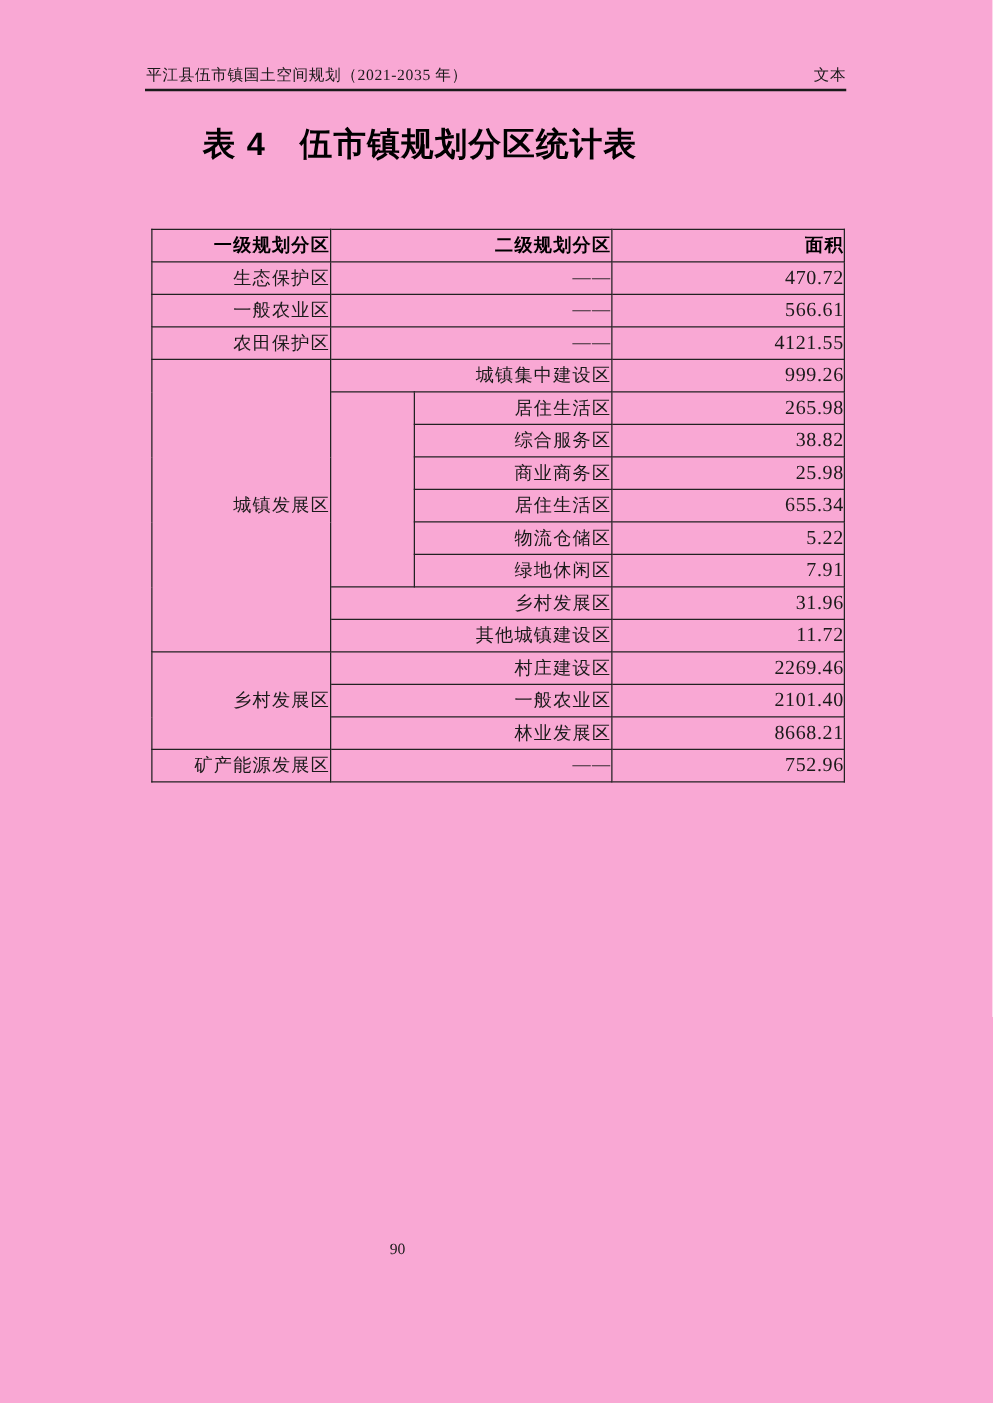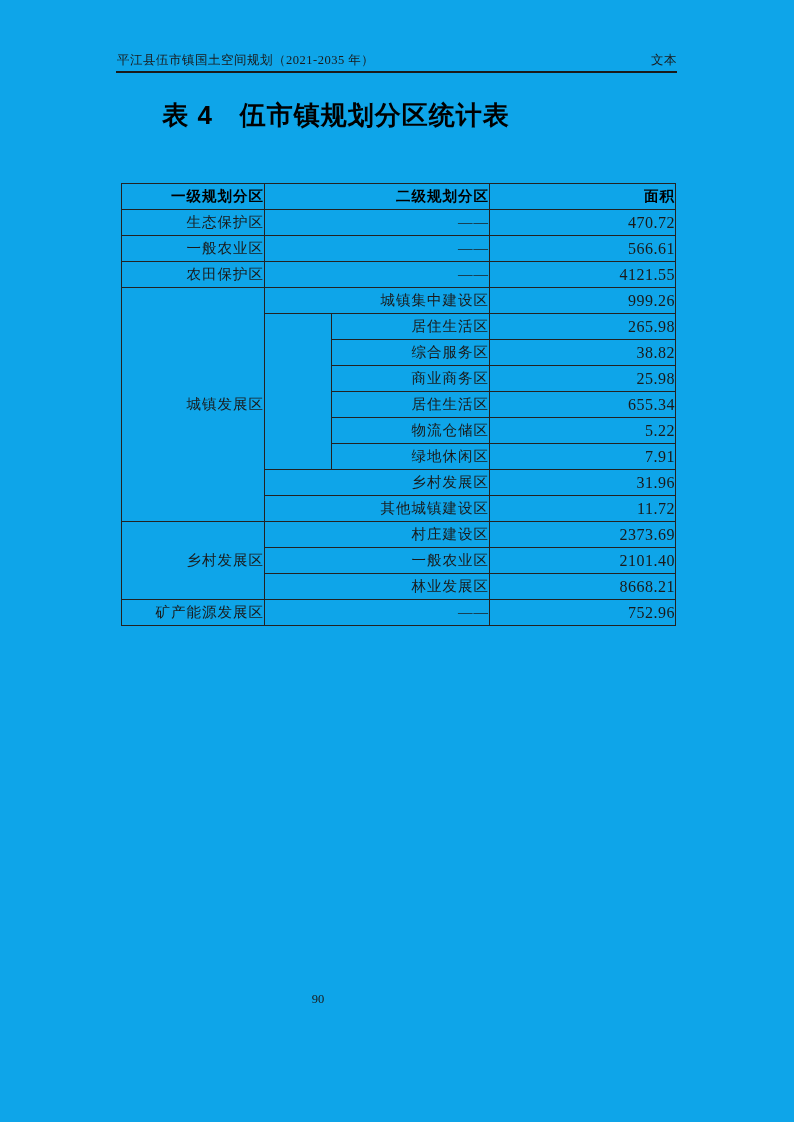--- a/index.html
+++ b/index.html
@@ -5,21 +5,21 @@
   html, body {
     margin: 0;
     padding: 0;
     background: #ffffff;
     font-family: "Liberation Serif", "DejaVu Serif", serif;
   }
   .page {
     position: relative;
     width: 794px;
     height: 1122px;
-    background: #0ea5e9;
+    background: #f9a8d4;
     overflow: hidden;
     color: #1a1a1a;
   }
   .page-header {
     position: absolute;
     left: 117px;
     top: 52px;
     width: 560px;
     display: flex;
     justify-content: space-between;
@@ -179,21 +179,21 @@
         <td class="num">31.96</td>
       </tr>
       <tr>
         <td colspan="2">其他城镇建设区</td>
         <td class="num">11.72</td>
       </tr>
 
       <tr>
         <td rowspan="3">乡村发展区</td>
         <td colspan="2">村庄建设区</td>
-        <td class="num">2373.69</td>
+        <td class="num">2269.46</td>
       </tr>
       <tr>
         <td colspan="2">一般农业区</td>
         <td class="num">2101.40</td>
       </tr>
       <tr>
         <td colspan="2">林业发展区</td>
         <td class="num">8668.21</td>
       </tr>
 

